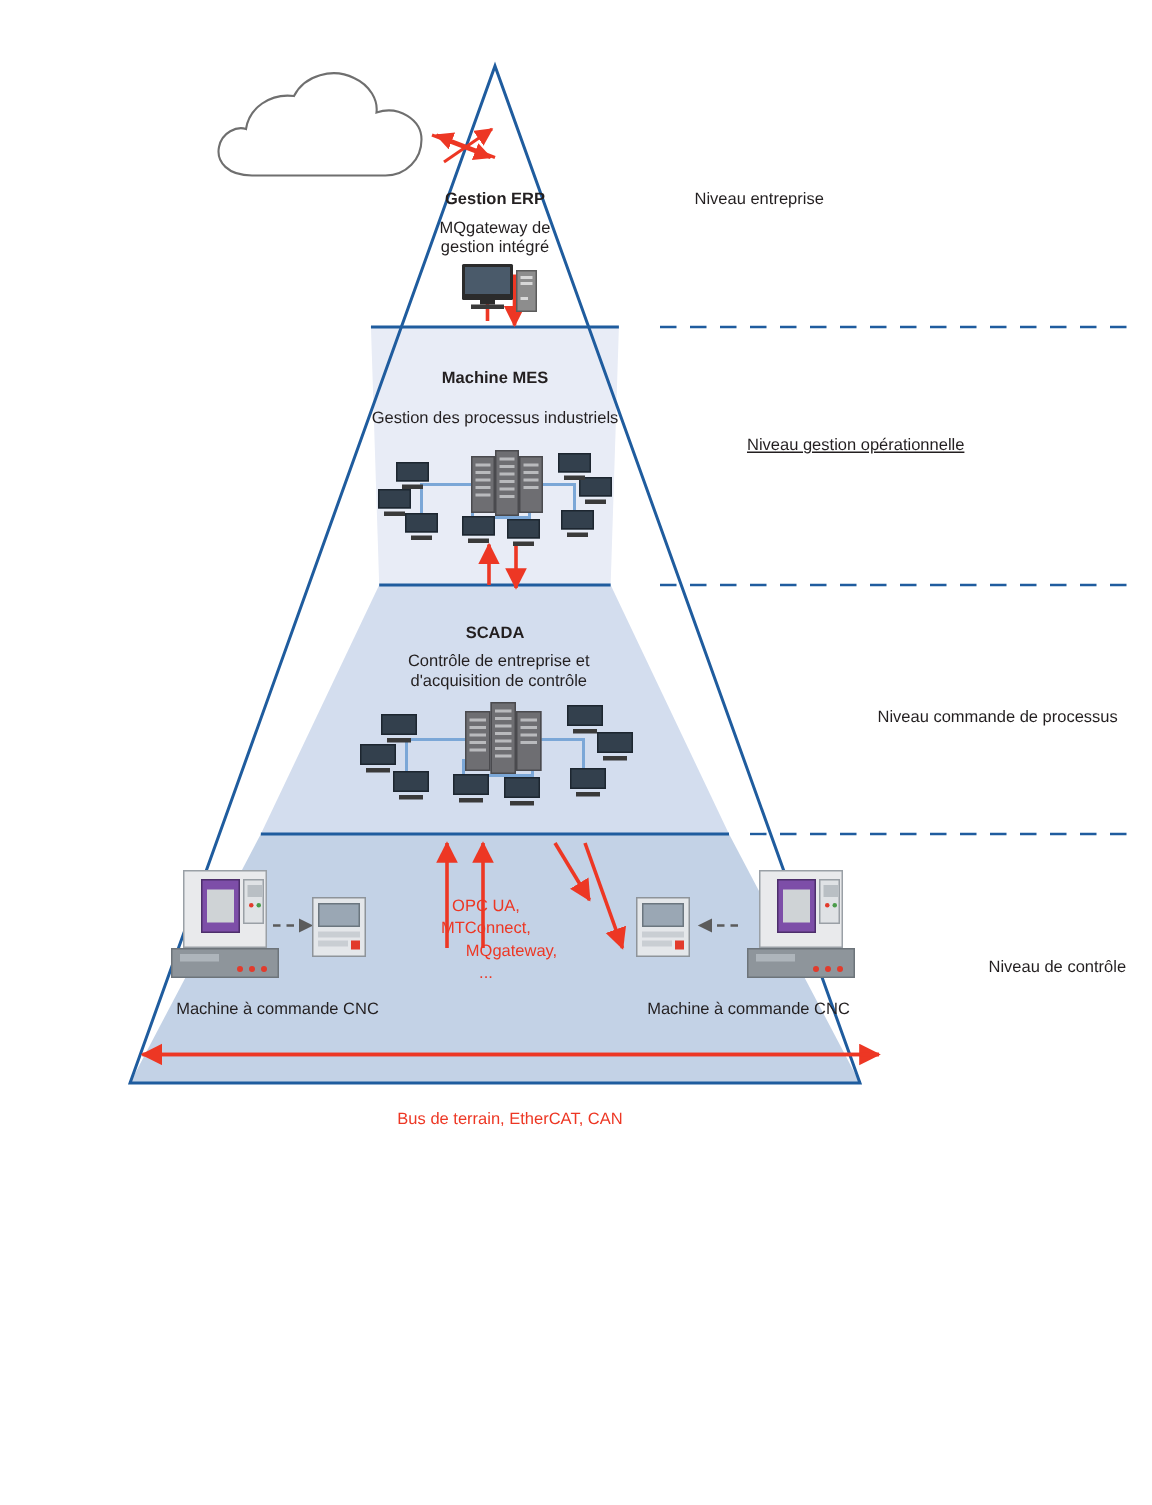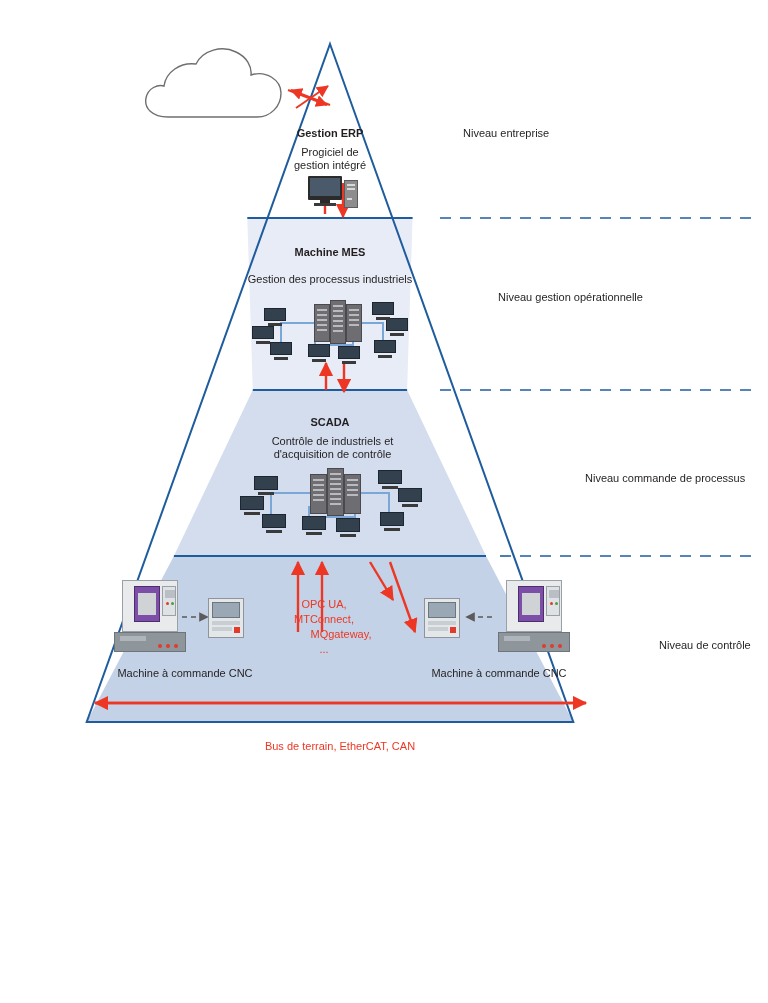--- a/index.html
+++ b/index.html
@@ -439,38 +439,38 @@
 
   <div class="ctrlbox" style="left:424px; top:598px; width:36px; height:40px;">
     <div class="body"></div>
     <div class="scr2" style="left:4px; top:4px; width:28px; height:16px;"></div>
     <div class="keys" style="left:4px; top:23px; width:28px; height:4px;"></div>
     <div class="keys" style="left:4px; top:29px; width:20px; height:4px;"></div>
     <div class="abs" style="left:26px; top:29px; width:6px; height:6px; background:#e23b2c;"></div>
   </div>
 
   <div class="lbl bold center" style="left:270px; top:127px; width:120px;">Gestion ERP</div>
-  <div class="lbl center" style="left:280px; top:146px; width:100px;">Progiciel de</div>
+  <div class="lbl center" style="left:280px; top:146px; width:100px;">MQgateway de</div>
   <div class="lbl center" style="left:280px; top:159px; width:100px;">gestion intégré</div>
 
   <div class="lbl bold center" style="left:270px; top:246px; width:120px;">Machine MES</div>
   <div class="lbl center" style="left:235px; top:273px; width:190px;">Gestion des processus industriels</div>
 
   <div class="lbl bold center" style="left:280px; top:416px; width:100px;">SCADA</div>
-  <div class="lbl center" style="left:255px; top:435px; width:155px;">Contrôle de industriels et</div>
+  <div class="lbl center" style="left:255px; top:435px; width:155px;">Contrôle de entreprise et</div>
   <div class="lbl center" style="left:255px; top:448px; width:155px;">d'acquisition de contrôle</div>
 
   <div class="lbl red center" style="left:272px; top:598px; width:104px;">OPC UA,</div>
   <div class="lbl red center" style="left:272px; top:613px; width:104px;">MTConnect,</div>
   <div class="lbl red center" style="left:289px; top:628px; width:104px;">MQgateway,</div>
   <div class="lbl red center" style="left:272px; top:643px; width:104px;">...</div>
 
   <div class="lbl center" style="left:96px; top:667px; width:178px;">Machine à commande CNC</div>
   <div class="lbl center" style="left:410px; top:667px; width:178px;">Machine à commande CNC</div>
 
   <div class="lbl red center" style="left:240px; top:740px; width:200px;">Bus de terrain, EtherCAT, CAN</div>
 
   <div class="side-lbl" style="left:417px; top:127px;padding-left:46px;">Niveau entreprise</div>
-  <div class="side-lbl" style="left:498px; top:291px;">Niveau gestion opérationnelle</div>
+  <div class="side-lbl" style="left:498px; top:291px;text-decoration:underline;">Niveau gestion opérationnelle</div>
   <div class="side-lbl" style="left:585px; top:472px;">Niveau commande de processus</div>
   <div class="side-lbl" style="left:659px; top:639px;">Niveau de contrôle</div>
 
 </div>
 
 </body></html>

